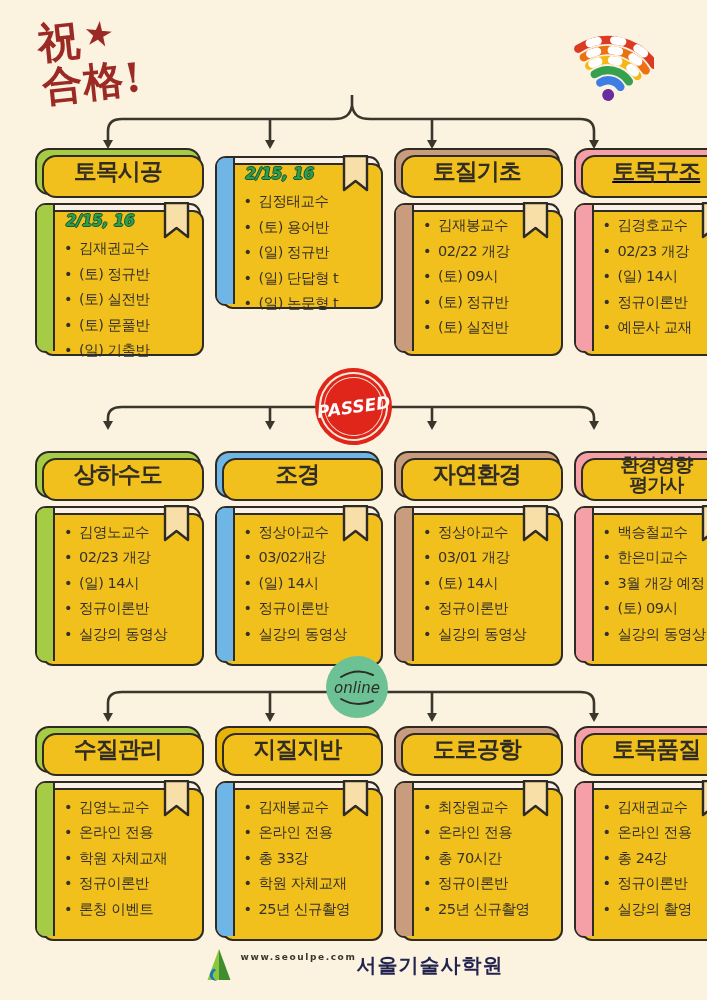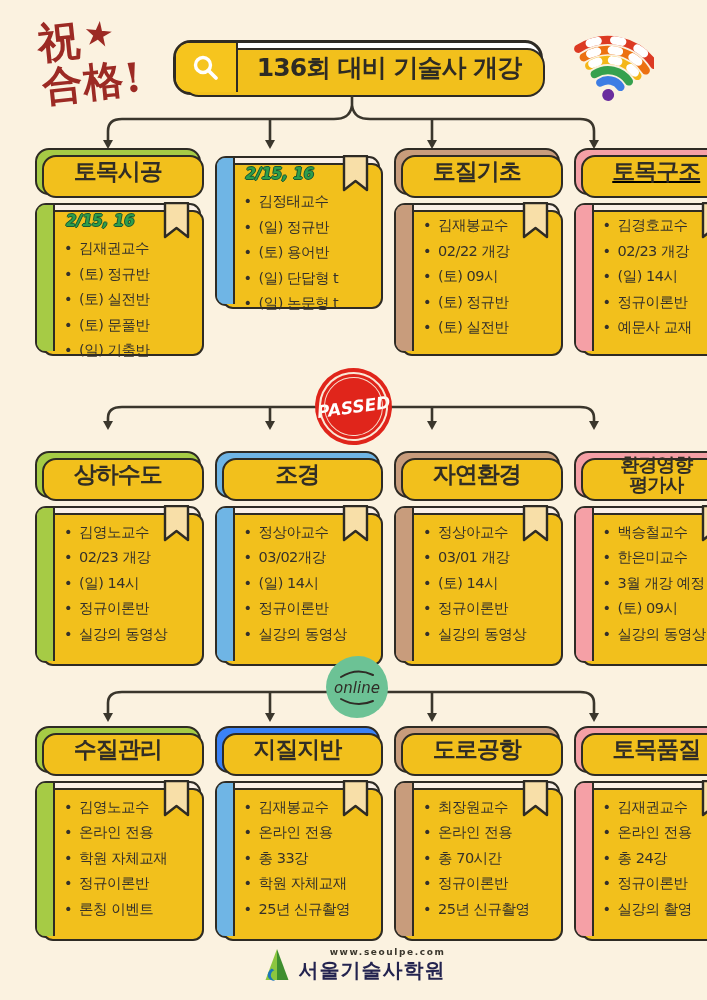--- a/index.html
+++ b/index.html
@@ -63,44 +63,35 @@
   .course-date { font-size:15px; font-weight:bold; font-style:italic; color:#2E9E4C; margin:2px 0 6px 4px;
     letter-spacing:0;
     text-shadow:1px 0 #1C5A33,-1px 0 #1C5A33,0 1px #1C5A33,0 -1px #1C5A33; }
   .course-items { list-style:none; margin:auto 0; }
   .course-items li { font-size:14.5px; color:#35312A; line-height:25.5px; white-space:nowrap; letter-spacing:-0.5px; }
   .course-items li::before { content:"•"; margin:0 7px 0 2px; }
   .bookmark { position:absolute; top:-3px; right:9px; }
 
   
   .footer { position:absolute; left:0; top:946px; width:707px; display:flex; justify-content:center; align-items:center; gap:7px; }
-  .footer-text { display:flex; flex-direction:column; align-items:flex-end; }
+  .footer-text { display:flex; flex-direction:row; align-items:flex-start; }
   .footer-url { font-size:9px; font-weight:bold; color:#3A362C; letter-spacing:1.6px; }
   .footer-brand { font-size:20px; font-weight:bold; color:#23234F; letter-spacing:1px;
     font-family:"DejaVu Serif","Liberation Serif",serif; }
 </style>
 </head>
 <body>
 
 <div id="poster" style="background: rgb(251, 242, 224);">
 
   <div class="celebration">
     <span class="cel-line1"><span>祝</span><span class="cel-star">★</span></span>
     <span class="cel-line2">合格!</span>
   </div>
 
-  <div class="searchbar shadowed">
-    <div class="search-left">
-      <svg width="30" height="30" viewBox="0 0 30 30">
-        <circle cx="12" cy="12" r="7.5" fill="none" stroke="#FFFFFF" stroke-width="3.4"></circle>
-        <line x1="17.5" y1="17.5" x2="25" y2="25" stroke="#FFFFFF" stroke-width="3.8" stroke-linecap="round"></line>
-      </svg>
-    </div>
-    <div class="search-title">136회 대비 기술사 개강</div>
-  </div>
 
   <svg class="wifi" width="88" height="84" viewBox="-6 2 96 86">
     <g transform="rotate(12 40 70)" stroke-linecap="round" fill="none">
       <path d="M-2.4,27.6 A60,60 0 0 1 82.4,27.6" stroke="#DC3A23" stroke-width="9"></path>
       <path d="M-2.4,27.6 A60,60 0 0 1 82.4,27.6" stroke="#FFFFFF" stroke-width="9" stroke-dasharray="9 18" stroke-dashoffset="-14"></path>
       <path d="M5.4,35.4 A49,49 0 0 1 74.6,35.4" stroke="#EC7112" stroke-width="9"></path>
       <path d="M5.4,35.4 A49,49 0 0 1 74.6,35.4" stroke="#FFFFFF" stroke-width="9" stroke-dasharray="8 16" stroke-dashoffset="-8"></path>
       <path d="M13.1,43.1 A38,38 0 0 1 66.9,43.1" stroke="#F4B718" stroke-width="9"></path>
       <path d="M13.1,43.1 A38,38 0 0 1 66.9,43.1" stroke="#FFFFFF" stroke-width="9" stroke-dasharray="7 15" stroke-dashoffset="-4"></path>
       <path d="M20.9,50.9 A27,27 0 0 1 59.1,50.9" stroke="#35A14E" stroke-width="9"></path>
@@ -143,22 +134,22 @@
       </div>
     </div>
   </div>
       <div class="course-col">
     <div class="course-card shadowed">
       <div class="course-stripe" style="background: rgb(111, 181, 229);"></div>
       <div class="card-body">
         <div class="course-date">2/15, 16</div>
         <ul class="course-items">
               <li>김정태교수</li>
+              <li>(토) 용어반</li>
               <li>(일) 정규반</li>
-              <li>(토) 용어반</li>
               <li>(일) 단답형 t</li>
               <li>(일) 논문형 t</li>
             </ul>
         <svg class="bookmark" width="27" height="38" viewBox="0 0 27 38">
           <path d="M2,1 H25 V35 L13.5,26 L2,35 Z" fill="#F8DFA8" stroke="#2E2B24" stroke-width="2.4" stroke-linejoin="round"></path>
         </svg>
       </div>
     </div>
   </div>
       <div class="course-col">
@@ -344,21 +335,21 @@
               <li>정규이론반</li>
               <li>론칭 이벤트</li>
             </ul>
         <svg class="bookmark" width="27" height="38" viewBox="0 0 27 38">
           <path d="M2,1 H25 V35 L13.5,26 L2,35 Z" fill="#F8DFA8" stroke="#2E2B24" stroke-width="2.4" stroke-linejoin="round"></path>
         </svg>
       </div>
     </div>
   </div>
       <div class="course-col">
-    <div class="course-title-box shadowed" style="background: #3b82f6; font-family: Liberation Mono, monospace;">
+    <div class="course-title-box shadowed" style="background: #eab308; font-family: Liberation Mono, monospace;">
       <span class="course-title">지질지반</span>
     </div>
     <div class="course-card shadowed">
       <div class="course-stripe" style="background: rgb(111, 181, 229);"></div>
       <div class="card-body">
 
         <ul class="course-items">
               <li>김재봉교수</li>
               <li>온라인 전용</li>
               <li>총 33강</li>

